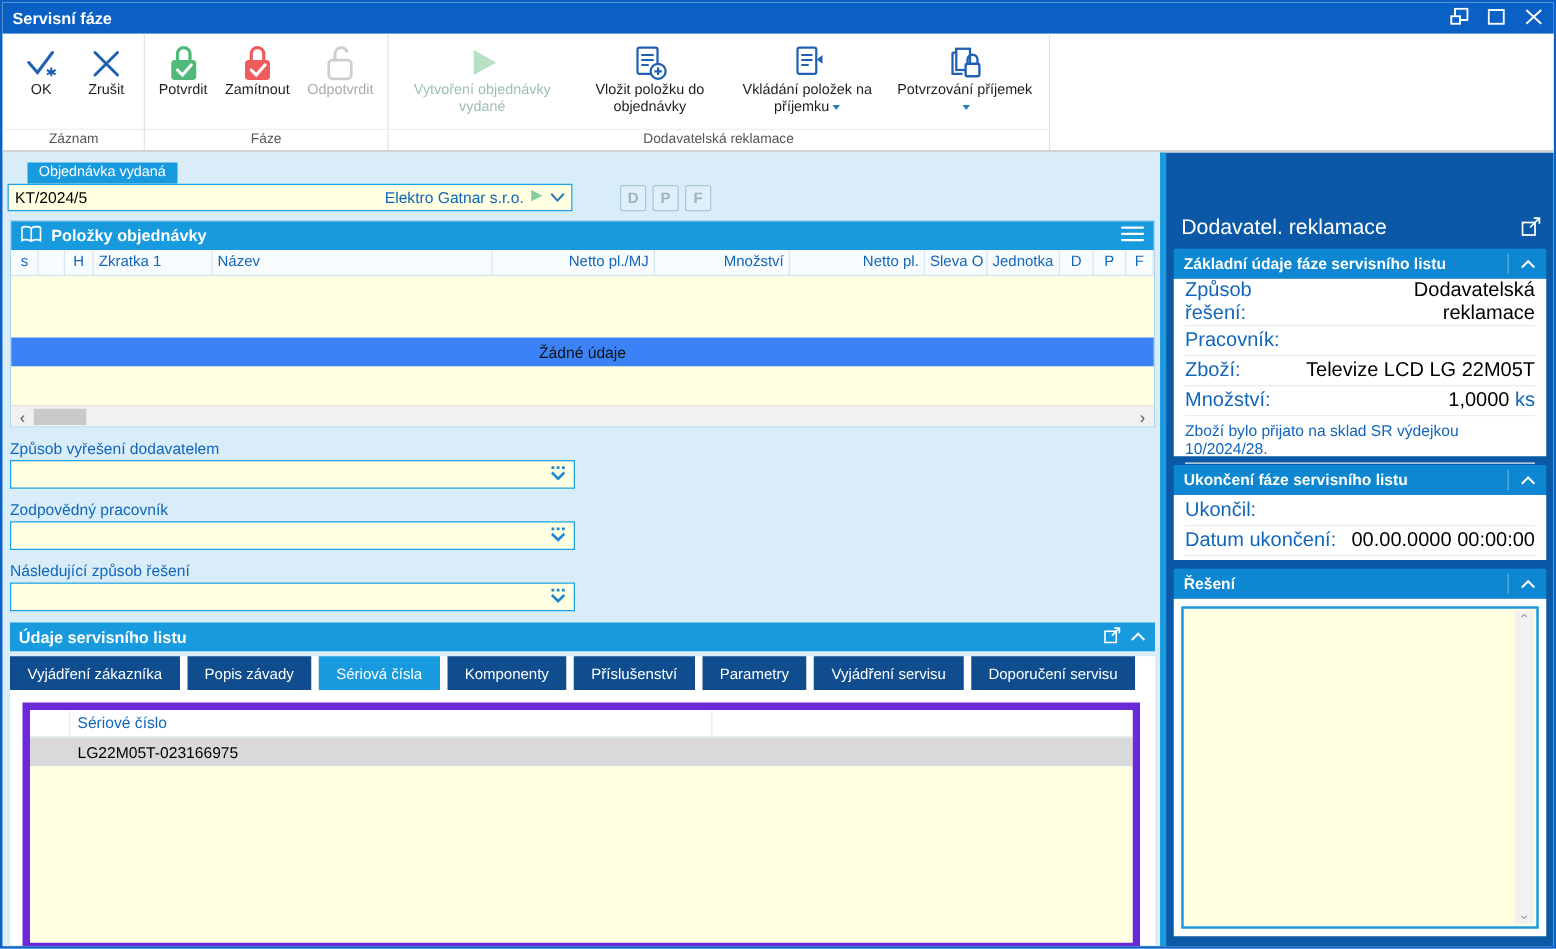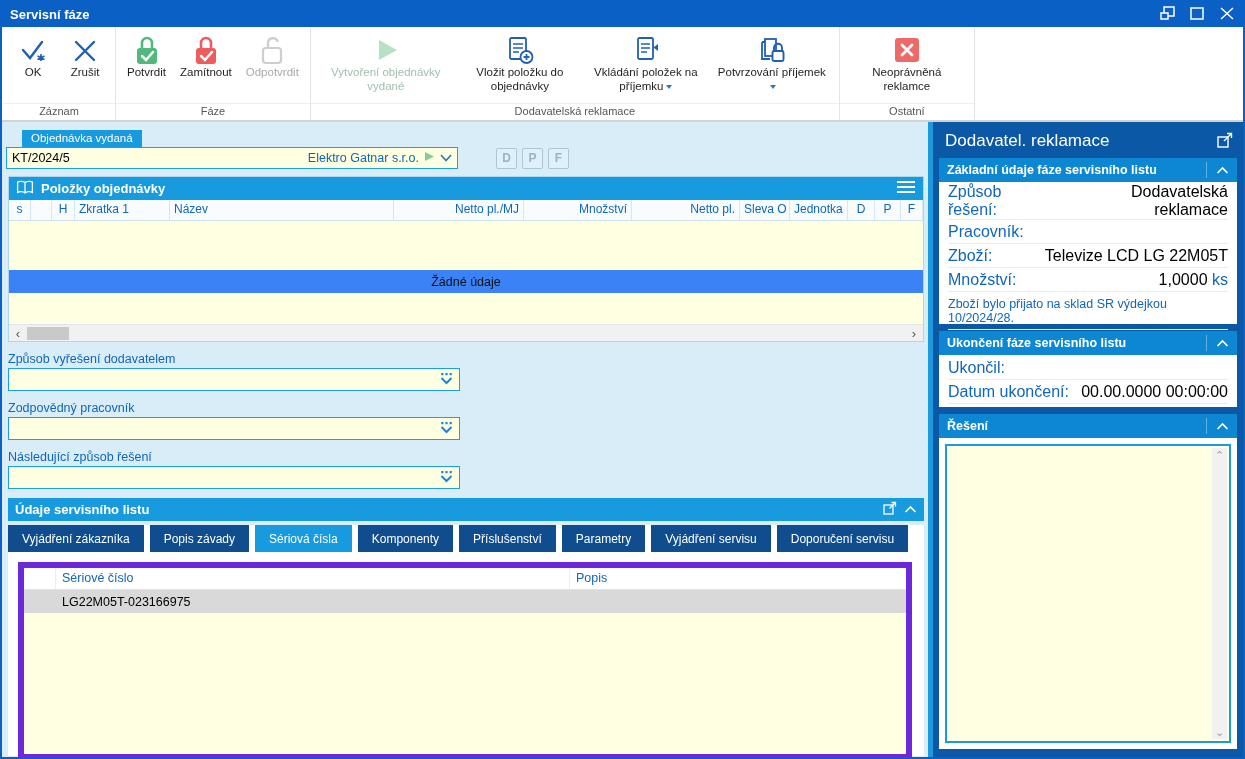--- a/index.html
+++ b/index.html
@@ -65,21 +65,21 @@
   .shead { display:flex; height:22px; background:#fff; border-bottom:1px solid #d8e6ee; color:#1166bb; font-size:12.5px; }
   .shead .sc0 { width:32px; border-right:1px solid #e3eef5; }
   .shead .sc1 { width:514px; border-right:1px solid #e3eef5; padding:3px 6px 0 6px; }
   .shead .sc2 { flex:1; padding:3px 6px 0 6px; }
   .srow { display:flex; height:23px; background:#d9d9d9; align-items:center; color:#000; }
   .srow .scell { padding-left:38px; }
   .syellow { height:141px; background:#ffffe1; }
 
   
   .side { flex:1; background:#0b58a6; border-left:5px solid #1b9ade; display:flex; flex-direction:column; padding:0 6px 8px 6px; overflow:hidden; }
-  .side-titlerow { height:36px; display:flex; align-items:center; padding:2px 4px 0 6px; color:#fff; }
+  .side-titlerow { height:36px; display:flex; align-items:center; padding:2px 4px 0 6px; color:#fff;margin-top:41px; }
   .side-title { font-size:17px; flex:1; font-weight:normal; }
   .section { display:flex; flex-direction:column; margin-bottom:7px; }
   .section.grow { flex:1; margin-bottom:0; }
   .sechead { height:24px; background:#0d87d2; color:#fff; font-weight:bold; font-size:12.5px; display:flex; align-items:center; padding:0 8px; }
   .sechead .spacer { flex:1; }
   .sechead .chev { border-left:1px solid rgba(255,255,255,.35); padding-left:9px; margin-left:8px; display:flex; align-items:center; height:16px; }
   .secbody { background:#fff; padding:1px 9px 4px 9px; }
   .prow { display:flex; justify-content:space-between; align-items:center; min-height:24px; border-bottom:1px solid #ebebeb; font-size:16px; }
   .prow .pl { color:#1166bb; }
   .prow .pv { color:#000; text-align:right; }
@@ -219,34 +219,20 @@
                 <path d="M18 16 v-3.2 a4 4 0 0 1 8 0 V16" stroke="#2060b4" stroke-width="1.9" fill="none"></path>
                 <rect x="16.5" y="16" width="11" height="10" rx="1.5" fill="#fff" stroke="#2060b4" stroke-width="1.9"></rect>
               </svg>
             </span>
           <span><span>Potvrzování příjemek</span><span class="caret"></span></span>
         </div>
       </div>
       <div class="rgrouplabel">Dodavatelská reklamace</div>
     </div>
 
-    <div class="rgroup">
-      <div class="rbtns">
-        <div class="rbtn">
-          <span class="ricon">
-              <svg width="26" height="26" viewBox="0 0 26 26">
-                <rect x="1" y="1" width="24" height="24" rx="3" fill="#ee6a67"></rect>
-                <path d="M8 8 L18 18 M18 8 L8 18" stroke="#fff" stroke-width="2.8" stroke-linecap="round"></path>
-              </svg>
-            </span>
-          <span>Neoprávněná reklamce</span>
-        </div>
-      </div>
-      <div class="rgrouplabel">Ostatní</div>
-    </div>
 
   </div>
 
   <div class="content">
 
     <div class="main">
 
       <div class="ordertab">Objednávka vydaná</div>
       <div class="orderrow">
         <div class="ordercombo">
@@ -365,21 +351,20 @@
           <span class="tab">Příslušenství</span>
           <span class="tab">Parametry</span>
           <span class="tab">Vyjádření servisu</span>
           <span class="tab">Doporučení servisu</span>
         </div>
         <div class="tabcontent">
           <div class="stable">
             <div class="shead">
               <span class="sc0"></span>
               <span class="sc1">Sériové číslo</span>
-              <span class="sc2">Popis</span>
             </div>
             <div class="srow">
               <span class="scell">LG22M05T-023166975</span>
               <span></span>
             </div>
             <div class="syellow"></div>
           </div>
         </div>
       </div>
 

